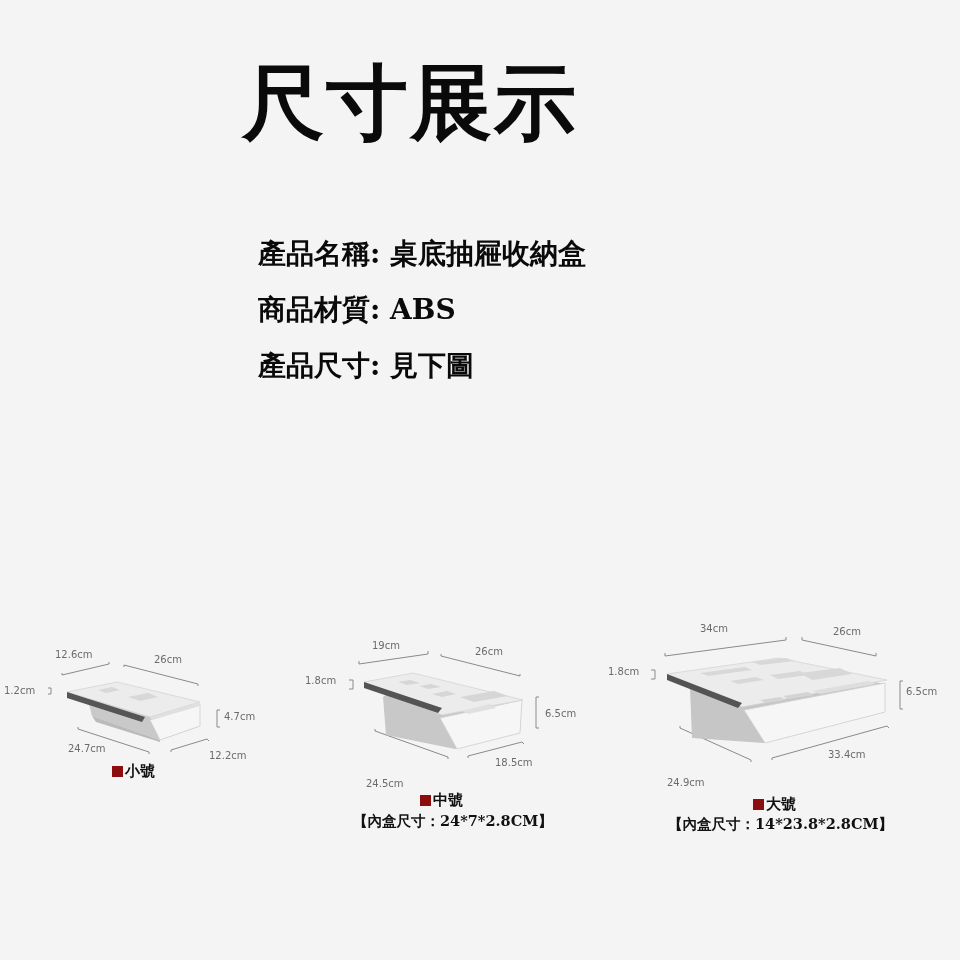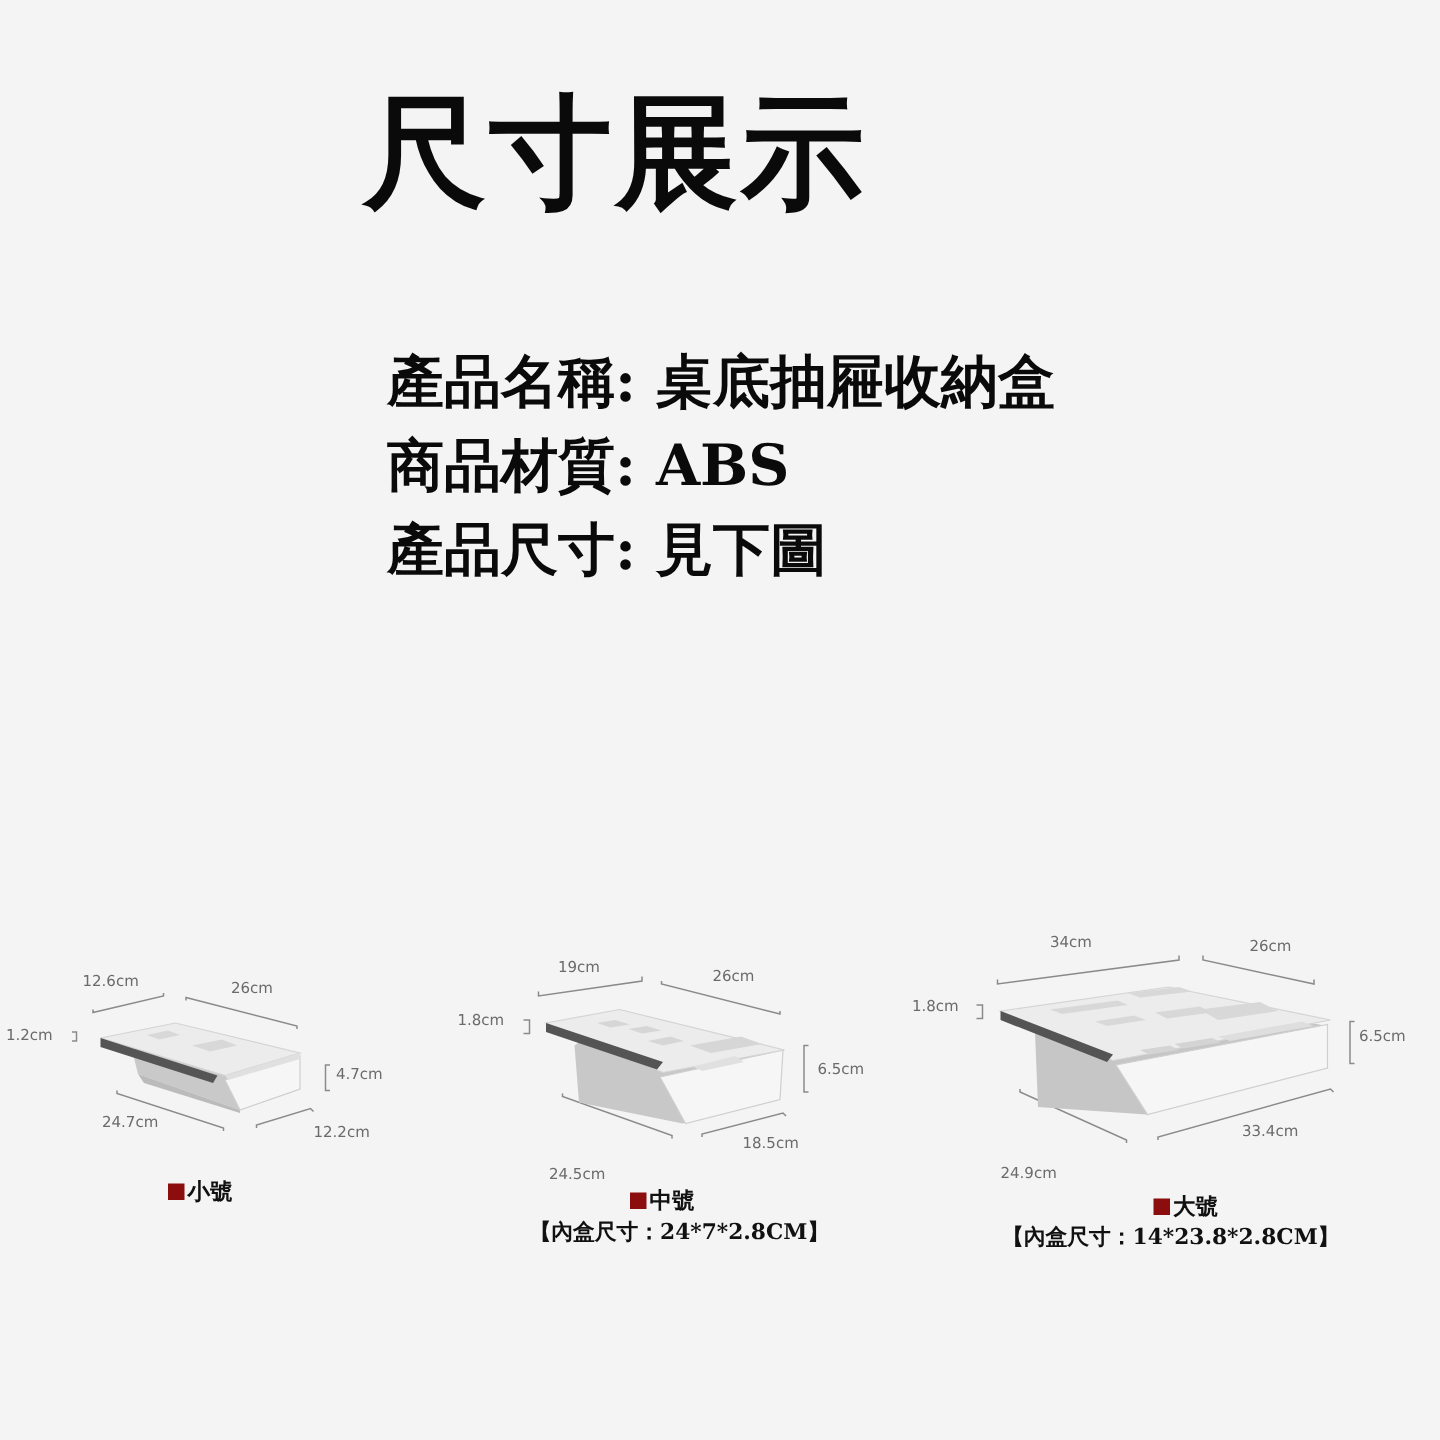--- a/index.html
+++ b/index.html
@@ -9,21 +9,21 @@
       font-family: "DejaVu Serif", "Liberation Serif", serif;
       color: #0a0a0a;
     }
     .abs { position: absolute; }
     .title {
       left: 0; width: 820px; top: 52px; text-align: center;
       font-size: 82px; font-weight: bold; letter-spacing: 2px; line-height: 100px;
       font-family: "DejaVu Serif", "Liberation Serif", serif;
     }
     .spec {
-      left: 258px; font-size: 38px; font-weight: bold; line-height: 40px;
+      left: 258px; font-size: 28px; font-weight: bold; line-height: 40px;
       font-family: "DejaVu Serif", "Liberation Serif", serif;
       white-space: nowrap;
     }
     .dim {
       font-family: "DejaVu Sans", "Liberation Sans", sans-serif;
       font-size: 10px; color: #6b6b6b; white-space: nowrap;
     }
     .label {
       font-family: "DejaVu Serif", "Liberation Serif", serif;
       font-weight: bold; font-size: 15px; color: #111; white-space: nowrap;
@@ -79,21 +79,21 @@
       <polygon points="67,692 67,698 142,722 145,717" fill="#555"></polygon>
       <polygon points="150,717 200,702 200,706 152,720" fill="#e0e0e0"></polygon>
     </g>
   </svg>
   <div class="abs dim" style="left:55px;top:649px;">12.6cm</div>
   <div class="abs dim" style="left:154px;top:654px;">26cm</div>
   <div class="abs dim" style="left:4px;top:685px;">1.2cm</div>
   <div class="abs dim" style="left:224px;top:711px;">4.7cm</div>
   <div class="abs dim" style="left:68px;top:743px;">24.7cm</div>
   <div class="abs dim" style="left:186px;top:750px;margin-left:23px;">12.2cm</div>
-  <div class="abs label" style="left:112px;top:785px;font-family:Liberation Mono, monospace;">
+  <div class="abs label" style="left:112px;top:762px;font-family:Liberation Mono, monospace;">
     <span class="marker" style="background:#8b0d0d"></span><span>小號</span>
   </div>
 </div>
 
 <div>
   <svg width="960" height="960" style="left:0;top:0;pointer-events:none">
     <g stroke="#8a8a8a" stroke-width="1" fill="none">
       <polyline points="359,661 359,664 428,654 428,651"></polyline>
       <polyline points="441,654 441,656 520,676 520,674"></polyline>
       <polyline points="349,680 353,680 353,689 349,689"></polyline>
@@ -149,17 +149,17 @@
       <polygon points="812,691 868,681 876,684 820,694" fill="#dedede"></polygon>
       <polygon points="667,674 667,680 738,708 742,703" fill="#545454"></polygon>
     </g>
   </svg>
   <div class="abs dim" style="left:700px;top:623px;">34cm</div>
   <div class="abs dim" style="left:833px;top:626px;">26cm</div>
   <div class="abs dim" style="left:608px;top:666px;">1.8cm</div>
   <div class="abs dim" style="left:906px;top:686px;">6.5cm</div>
   <div class="abs dim" style="left:667px;top:777px;">24.9cm</div>
   <div class="abs dim" style="left:828px;top:749px;">33.4cm</div>
-  <div class="abs label" style="left:753px;top:795px;margin-left:16px;">
+  <div class="abs label" style="left:753px;top:795px;">
     <span class="marker" style="background:#8b0d0d"></span><span>大號</span>
   </div>
   <div class="abs inner" style="left:668px;top:815px;">【內盒尺寸：14*23.8*2.8CM】</div>
 </div>
 
 </body></html>

